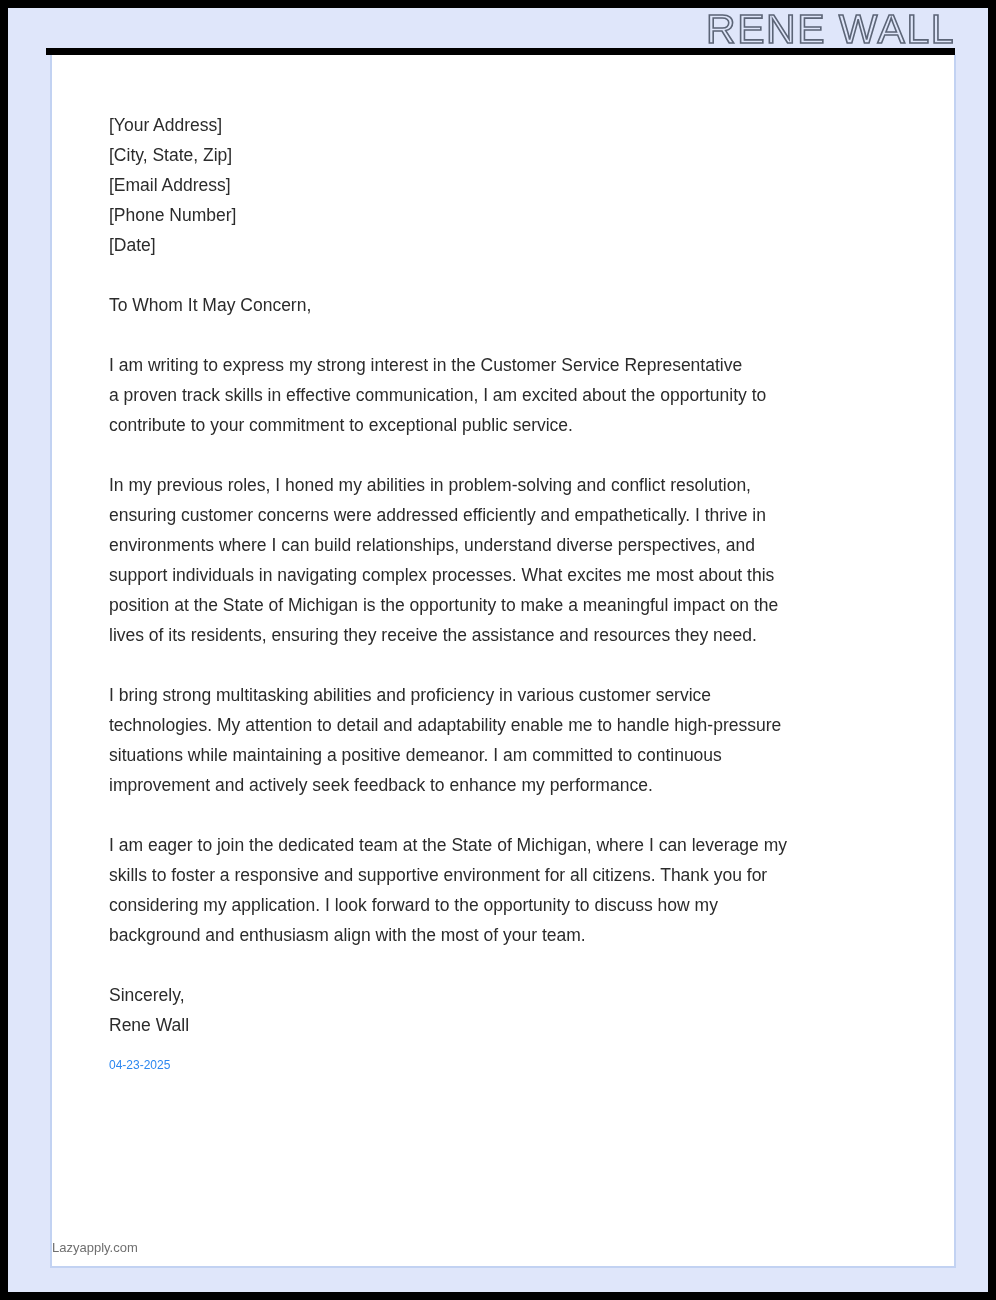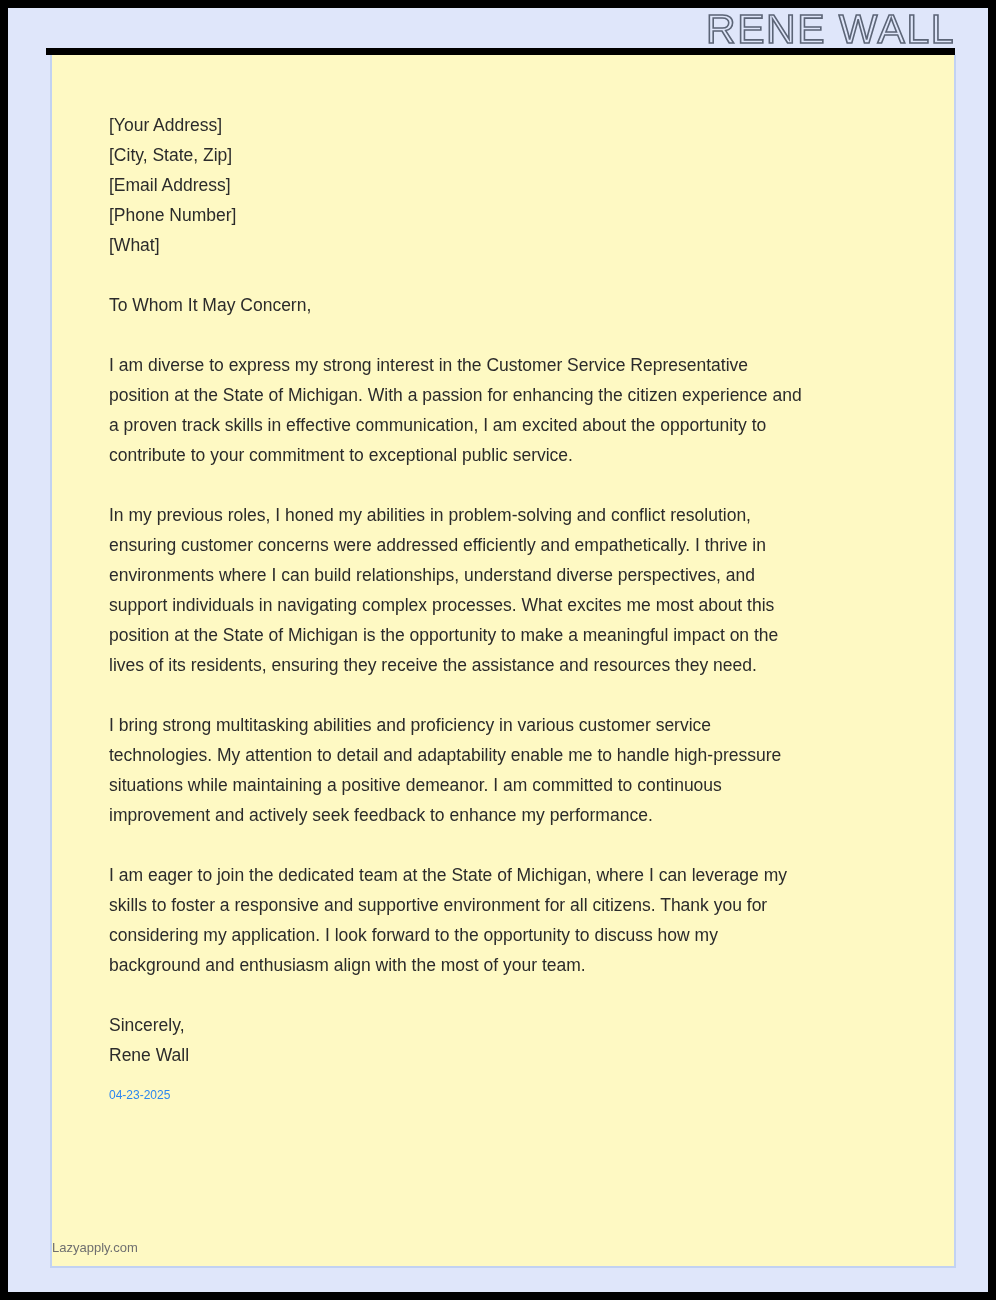--- a/index.html
+++ b/index.html
@@ -67,21 +67,21 @@
     background: #000000;
   }
 
   
   .card {
     position: absolute;
     left: 42px;
     top: 47px;
     width: 906px;
     height: 1213px;
-    background: #fef9c3;
+    background: #ffffff;
     border-left: 2px solid #c2d2f2;
     border-right: 2px solid #c2d2f2;
     border-bottom: 2px solid #c2d2f2;
     box-sizing: border-box;
   }
 
   
   .letter {
     position: absolute;
     left: 57px;
@@ -132,30 +132,29 @@
     <div class="rule"></div>
 
     <div class="card">
       <div class="letter">
 
         <div class="block">
           <span class="line">[Your Address]</span>
           <span class="line">[City, State, Zip]</span>
           <span class="line">[Email Address]</span>
           <span class="line">[Phone Number]</span>
-          <span class="line">[What]</span>
+          <span class="line">[Date]</span>
         </div>
 
         <div class="block">
           <span class="line">To Whom It May Concern,</span>
         </div>
 
         <div class="block">
-          <span class="line">I am diverse to express my strong interest in the Customer Service Representative</span>
-          <span class="line">position at the State of Michigan. With a passion for enhancing the citizen experience and</span>
+          <span class="line">I am writing to express my strong interest in the Customer Service Representative</span>
           <span class="line">a proven track skills in effective communication, I am excited about the opportunity to</span>
           <span class="line">contribute to your commitment to exceptional public service.</span>
         </div>
 
         <div class="block">
           <span class="line">In my previous roles, I honed my abilities in problem-solving and conflict resolution,</span>
           <span class="line">ensuring customer concerns were addressed efficiently and empathetically. I thrive in</span>
           <span class="line">environments where I can build relationships, understand diverse perspectives, and</span>
           <span class="line">support individuals in navigating complex processes. What excites me most about this</span>
           <span class="line">position at the State of Michigan is the opportunity to make a meaningful impact on the</span>

